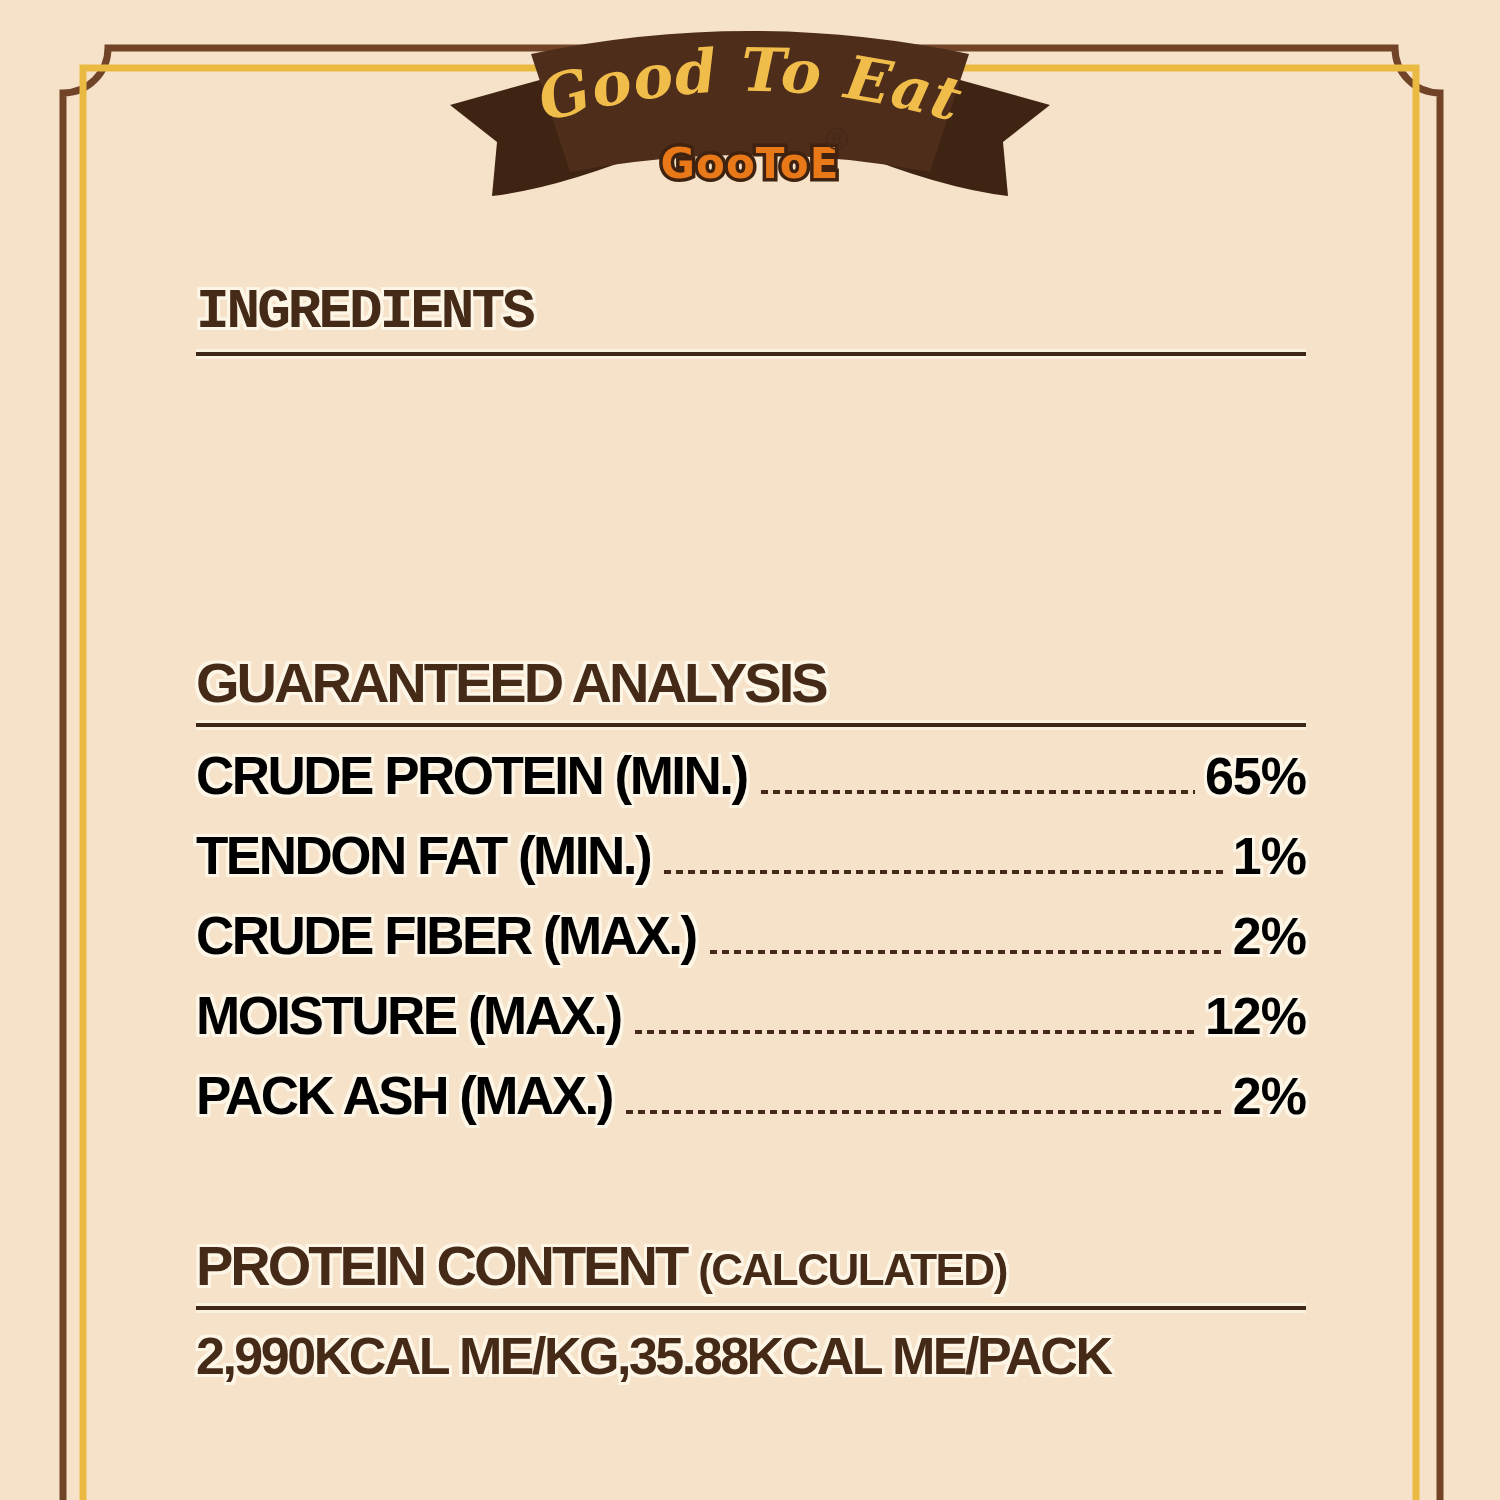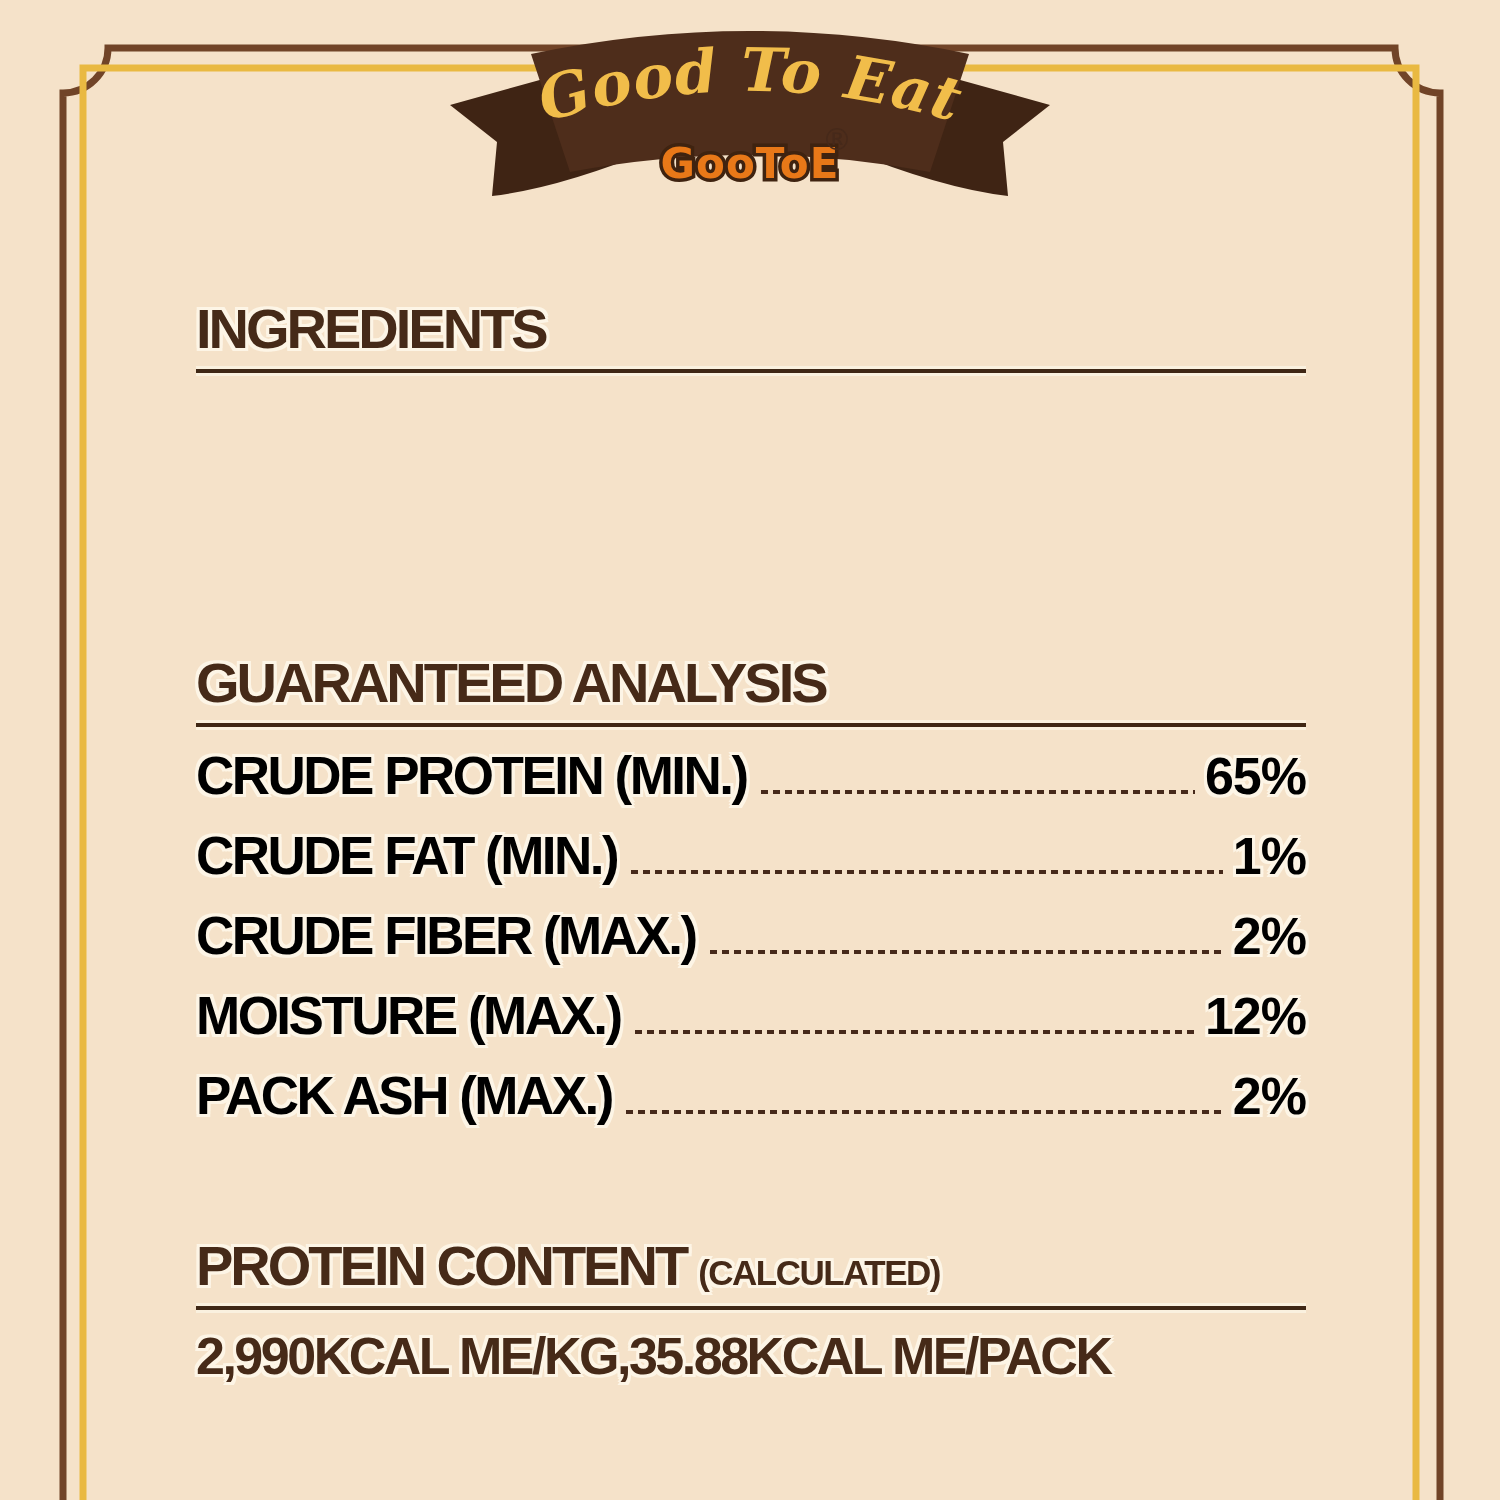--- a/index.html
+++ b/index.html
@@ -9,38 +9,38 @@
     font-family:"Liberation Sans", sans-serif;
     overflow:hidden;
   }
   .page{position:relative;width:1500px;height:1500px;}
 
   
   .frame{position:absolute;left:0;top:0;width:1500px;height:1500px;}
 
   
   .banner{position:absolute;left:440px;top:26px;width:620px;height:240px;}
-  .sec-ingredients{top:301px;}
+  .sec-ingredients{top:284px;font-family:Liberation Mono, monospace;}
   .sec-analysis{top:655px;}
   .sec-calorie{top:1238px;}
   section{position:absolute;left:196px;width:1110px;}
 
   .ol{
     text-shadow:
       -3px -3px 0 #fdf5e6, 3px -3px 0 #fdf5e6,
       -3px 3px 0 #fdf5e6, 3px 3px 0 #fdf5e6,
       0 -3px 0 #fdf5e6, 0 3px 0 #fdf5e6,
       -3px 0 0 #fdf5e6, 3px 0 0 #fdf5e6;
   }
 
   .h2{
     font-size:56px;font-weight:bold;line-height:1;
     letter-spacing:-3px;color:#462a18;white-space:nowrap;
   }
-  .h2 .note{font-size:35px;letter-spacing:-1.5px;margin-left:12px;}
+  .h2 .note{font-size:44px;letter-spacing:-1.5px;margin-left:12px;}
 
   .rule{
     height:4px;background:#3f2715;margin-top:12px;
     box-shadow:0 -3px 0 #faf1df, 0 3px 0 #faf1df;
   }
 
   .bodyline{
     font-size:52px;font-weight:bold;letter-spacing:-2.5px;
     color:#462a18;margin-top:16px;white-space:nowrap;
   }
@@ -92,21 +92,21 @@
     <div class="rule"></div>
     <div class="ga-rows">
 
       <div class="ga-row">
         <span class="ga-label ol">CRUDE PROTEIN (MIN.)</span>
         <span class="ga-leader"></span>
         <span class="ga-value ol">65%</span>
       </div>
 
       <div class="ga-row">
-        <span class="ga-label ol">CRUDE FAT (MIN.)</span>
+        <span class="ga-label ol">TENDON FAT (MIN.)</span>
         <span class="ga-leader"></span>
         <span class="ga-value ol">1%</span>
       </div>
 
       <div class="ga-row">
         <span class="ga-label ol">CRUDE FIBER (MAX.)</span>
         <span class="ga-leader"></span>
         <span class="ga-value ol">2%</span>
       </div>
 

